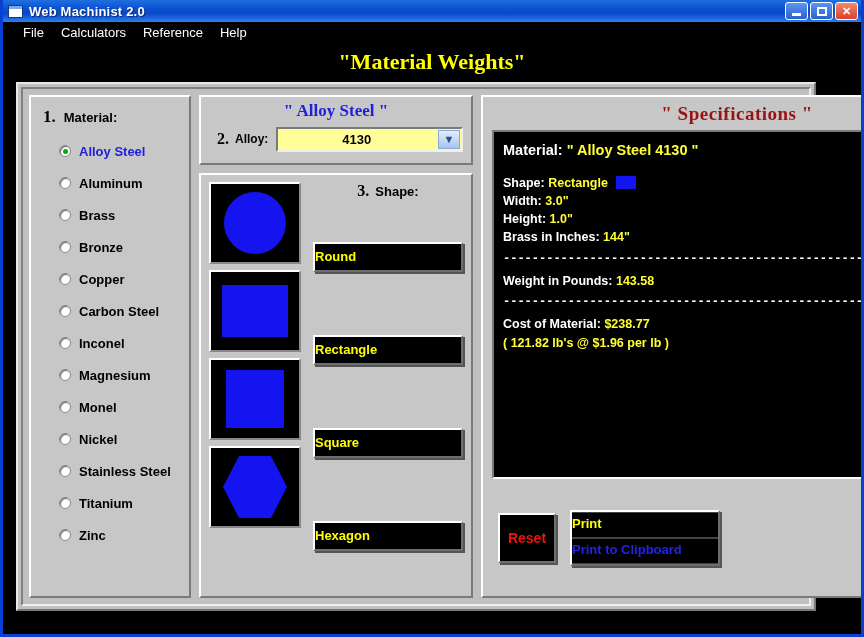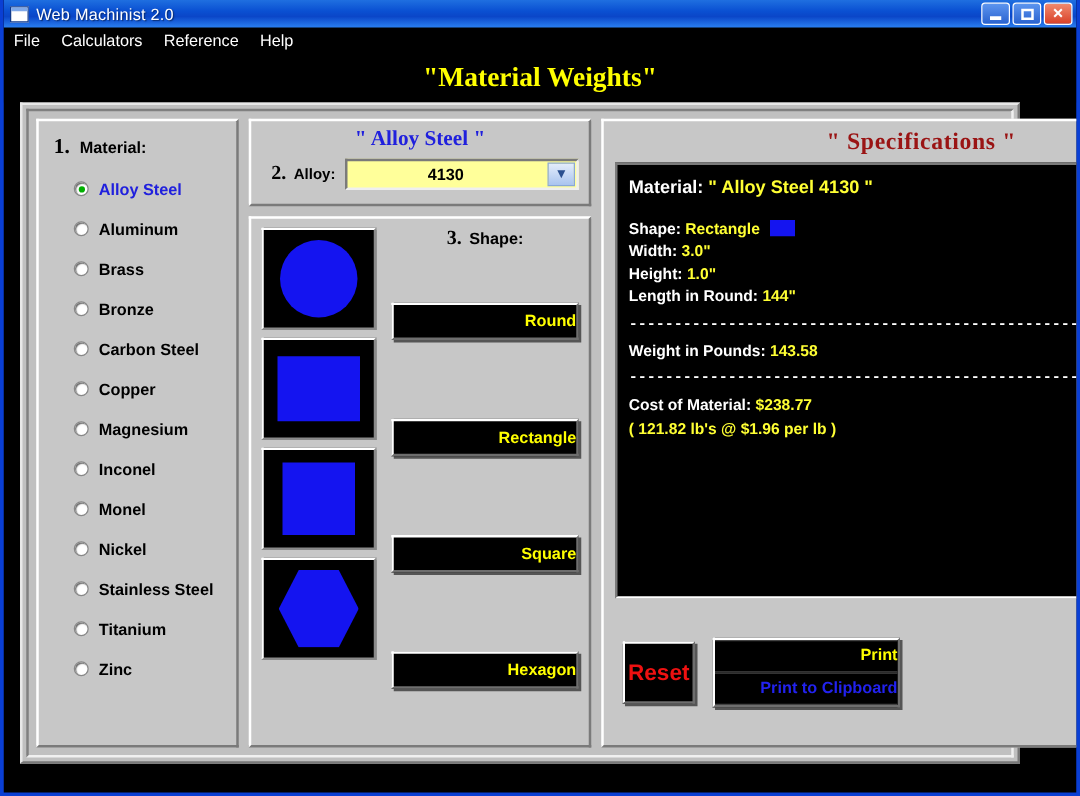--- a/index.html
+++ b/index.html
@@ -35,21 +35,21 @@
     position: relative;
   }
   #app-icon::after {
     content: "";
     position: absolute; left: 0; top: 0; right: 0; height: 3px;
     background: #7fa8e8;
   }
   #title-text {
     color: #ffffff;
     font-size: 13px;
-    font-weight: normal;
+    font-weight: bold;
     text-shadow: 1px 1px 1px #072a6e;
     letter-spacing: 0.2px;
   }
   #win-buttons {
     position: absolute; right: 3px; top: 2px;
     display: flex; gap: 2px;
   }
   .win-btn {
     width: 23px; height: 18px;
     border: 1px solid #ffffff;
@@ -68,21 +68,21 @@
   }
   .win-btn .glyph-max {
     width: 10px; height: 9px; border: 2px solid #ffffff;
   }
 
   
   #menubar {
     height: 20px;
     background: #000000;
     display: flex; align-items: center;
-    padding-left: 8px;
+    padding-left: 20px;
     gap: 17px;
   }
   .menu-item {
     color: #ffffff;
     font-size: 13px;
     font-family: "Liberation Sans", sans-serif;
     cursor: default;
   }
 
   
@@ -277,21 +277,21 @@
     flex: 1;
     display: flex; flex-direction: column;
     justify-content: space-around;
     padding-bottom: 6px;
   }
   .dark-btn {
     background: #000000;
     color: #ffff00;
     font-size: 13px;
     font-weight: bold;
-    text-align: right;
+    text-align: left;
     border-top: 2px solid #ffffff;
     border-left: 2px solid #ffffff;
     border-right: 2px solid #6e6e6e;
     border-bottom: 2px solid #6e6e6e;
     box-shadow: 2px 2px 0 #555;
     cursor: pointer;
   }
   #shape-buttons .dark-btn {
     height: 30px;
     line-height: 26px;
@@ -350,21 +350,21 @@
     gap: 14px;
     padding-top: 10px;
     padding-left: 6px;
   }
   #reset-wrap {
     width: 58px; height: 50px;
   }
   #reset-btn {
     width: 100%; height: 100%;
     color: #ee1111;
-    font-size: 18px;
+    font-size: 14px;
     display: flex; align-items: center; justify-content: center;
   }
   #right-btns {
     width: 150px;
     display: flex; flex-direction: column;
     border-top: 2px solid #ffffff;
     border-left: 2px solid #ffffff;
     border-right: 2px solid #6e6e6e;
     border-bottom: 2px solid #6e6e6e;
     box-shadow: 2px 2px 0 #555;
@@ -430,33 +430,33 @@
             <div class="radio-row">
               <span class="radio"></span>
               <span class="radio-label">Brass</span>
             </div>
             <div class="radio-row">
               <span class="radio"></span>
               <span class="radio-label">Bronze</span>
             </div>
             <div class="radio-row">
               <span class="radio"></span>
+              <span class="radio-label">Copper</span>
+            </div>
+            <div class="radio-row">
+              <span class="radio"></span>
               <span class="radio-label">Carbon Steel</span>
             </div>
             <div class="radio-row">
               <span class="radio"></span>
-              <span class="radio-label">Copper</span>
+              <span class="radio-label">Inconel</span>
             </div>
             <div class="radio-row">
               <span class="radio"></span>
               <span class="radio-label">Magnesium</span>
-            </div>
-            <div class="radio-row">
-              <span class="radio"></span>
-              <span class="radio-label">Inconel</span>
             </div>
             <div class="radio-row">
               <span class="radio"></span>
               <span class="radio-label">Monel</span>
             </div>
             <div class="radio-row">
               <span class="radio"></span>
               <span class="radio-label">Nickel</span>
             </div>
             <div class="radio-row">
@@ -533,21 +533,21 @@
           </div>
           <div>
             <span>Width:</span>
             <span class="sv">3.0"</span>
           </div>
           <div>
             <span>Height:</span>
             <span class="sv">1.0"</span>
           </div>
           <div>
-            <span>Length in Round:</span>
+            <span>Brass in Inches:</span>
             <span class="sv">144"</span>
           </div>
 
           <div class="dashrule">-----------------------------------------------------------------</div>
 
           <div>
             <span>Weight in Pounds:</span>
             <span class="sv">143.58</span>
           </div>
 

